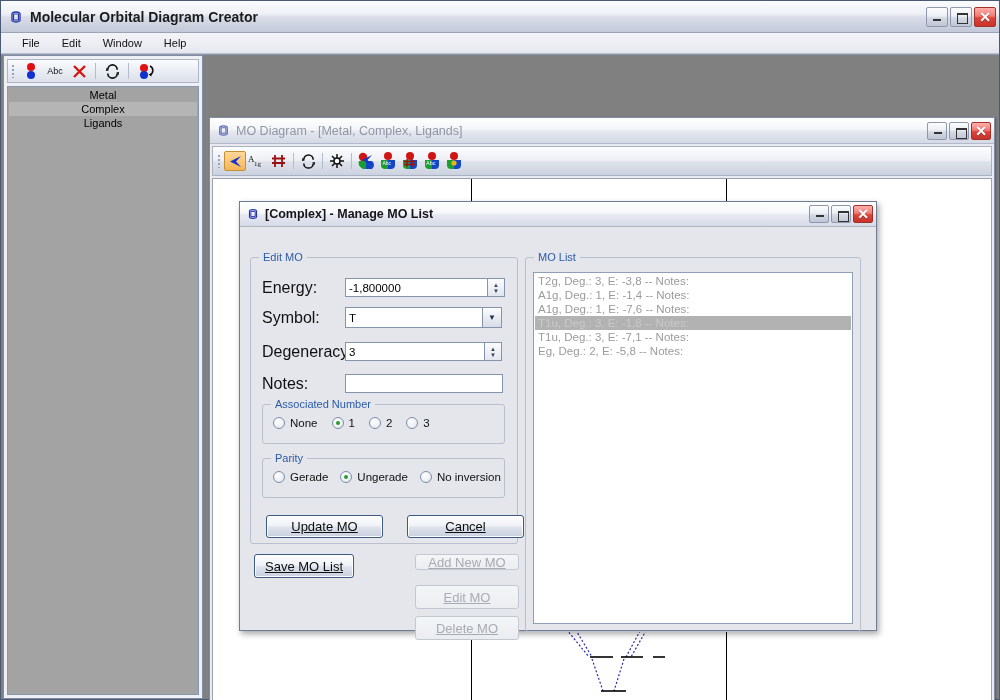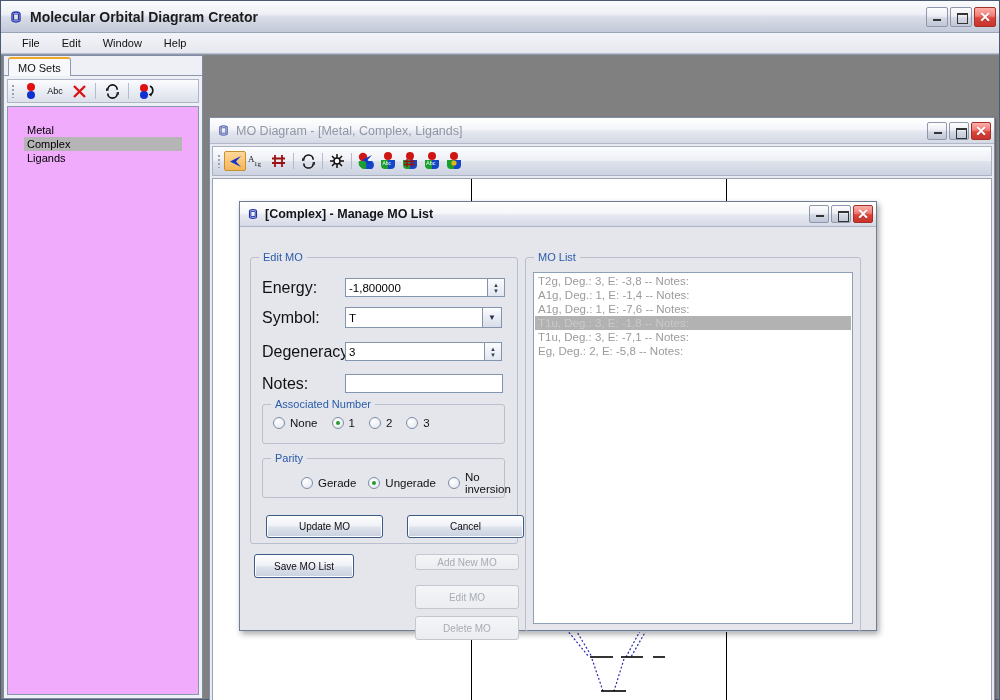--- a/index.html
+++ b/index.html
@@ -121,23 +121,24 @@
     background-size: 4px 4px; }
   .tbtn {
     width: 22px; height: 20px;
     display:flex; align-items:center; justify-content:center;
     border:1px solid transparent; border-radius:2px;
   }
   .tsep { width:1px; height:16px; background:#b4bccb; margin:0 3px; }
 
   .listbox {
     flex: 1 1 auto;
-    background:#f0abfc; border:1px solid #8698ae;
+    background:#a3a3a3; border:1px solid #8698ae;
     margin-top:3px; overflow:hidden;
-    padding: 16px;
+    padding: 1px;
+    text-align: center;
   }
   .lb-item { font-size:11px; padding:1px 3px; color:#000; }
   .lb-item.sel { background:#b5b5b5; color:#000; }
 
   
   .mdi-win {
     position: absolute; left: 208px; top: 62px;
     width: 786px; height: 632px;
     background: #e8eaf0;
     border: 1px solid #808ea5;
@@ -228,23 +229,24 @@
     content:"";position:absolute;left:3px;top:3px;width:4px;height:4px;border-radius:50%;
     background:#2a9a2a;
   }
   .rlabel{font-size:11.5px;color:#111;}
 
   
   .btn {
     height:23px; border-radius:3px;
     border:1px solid #3c5a86;
     background:linear-gradient(to bottom,#fdfdff 0%,#f0f2f7 45%,#dde2ec 55%,#c9d0de 100%);
-    font-size:10px; color:#0d0d0d;
+    font-size:13px; color:#0d0d0d;
     display:flex;align-items:center;justify-content:center;
     box-shadow: inset 0 0 0 1px #ffffff;
+    text-decoration: underline;
   }
   .btn.disabled {
     border:1px solid #c3c7cf; color:#a7abb4;
     background:linear-gradient(to bottom,#f4f5f7,#ebedf1);
     box-shadow:none;
   }
 
   .mo-listbox{
     position:absolute; background:#fff; border:1px solid #8fa0b6;
     overflow:hidden; padding:1px;
@@ -284,23 +286,20 @@
   <div class="menubar">
     <span class="menu-item">File</span>
     <span class="menu-item">Edit</span>
     <span class="menu-item">Window</span>
     <span class="menu-item">Help</span>
   </div>
 
   <div class="client">
 
     <div class="left-dock">
-      <div class="tabstrip">
-        <div class="tab active">MO Sets</div>
-      </div>
       <div class="ldock-body">
         <div class="mini-toolbar">
           <span class="grip"></span>
 
           <span class="tbtn">
             <svg width="16" height="18" viewBox="0 0 16 18">
               <circle cx="8" cy="5" r="4" fill="#e01010"></circle>
               <circle cx="8" cy="13" r="4" fill="#1030d0"></circle>
             </svg>
           </span>
@@ -560,21 +559,21 @@
               <span class="rdot"></span>
               <span class="rlabel">2</span>
             </span>
             <span class="radio">
               <span class="rdot"></span>
               <span class="rlabel">3</span>
             </span>
           </div>
         </div>
 
-        <div class="group" style="left:22px; top:231px; width:243px; height:40px;padding-left:28px;">
+        <div class="group" style="left:22px; top:231px; width:243px; height:40px;">
           <span class="g-label">Parity</span>
           <div class="radio-row" style="padding:12px 0 0 10px;">
             <span class="radio" style="margin-right:12px;">
               <span class="rdot"></span>
               <span class="rlabel">Gerade</span>
             </span>
             <span class="radio" style="margin-right:12px;">
               <span class="rdot on"></span>
               <span class="rlabel">Ungerade</span>
             </span>

